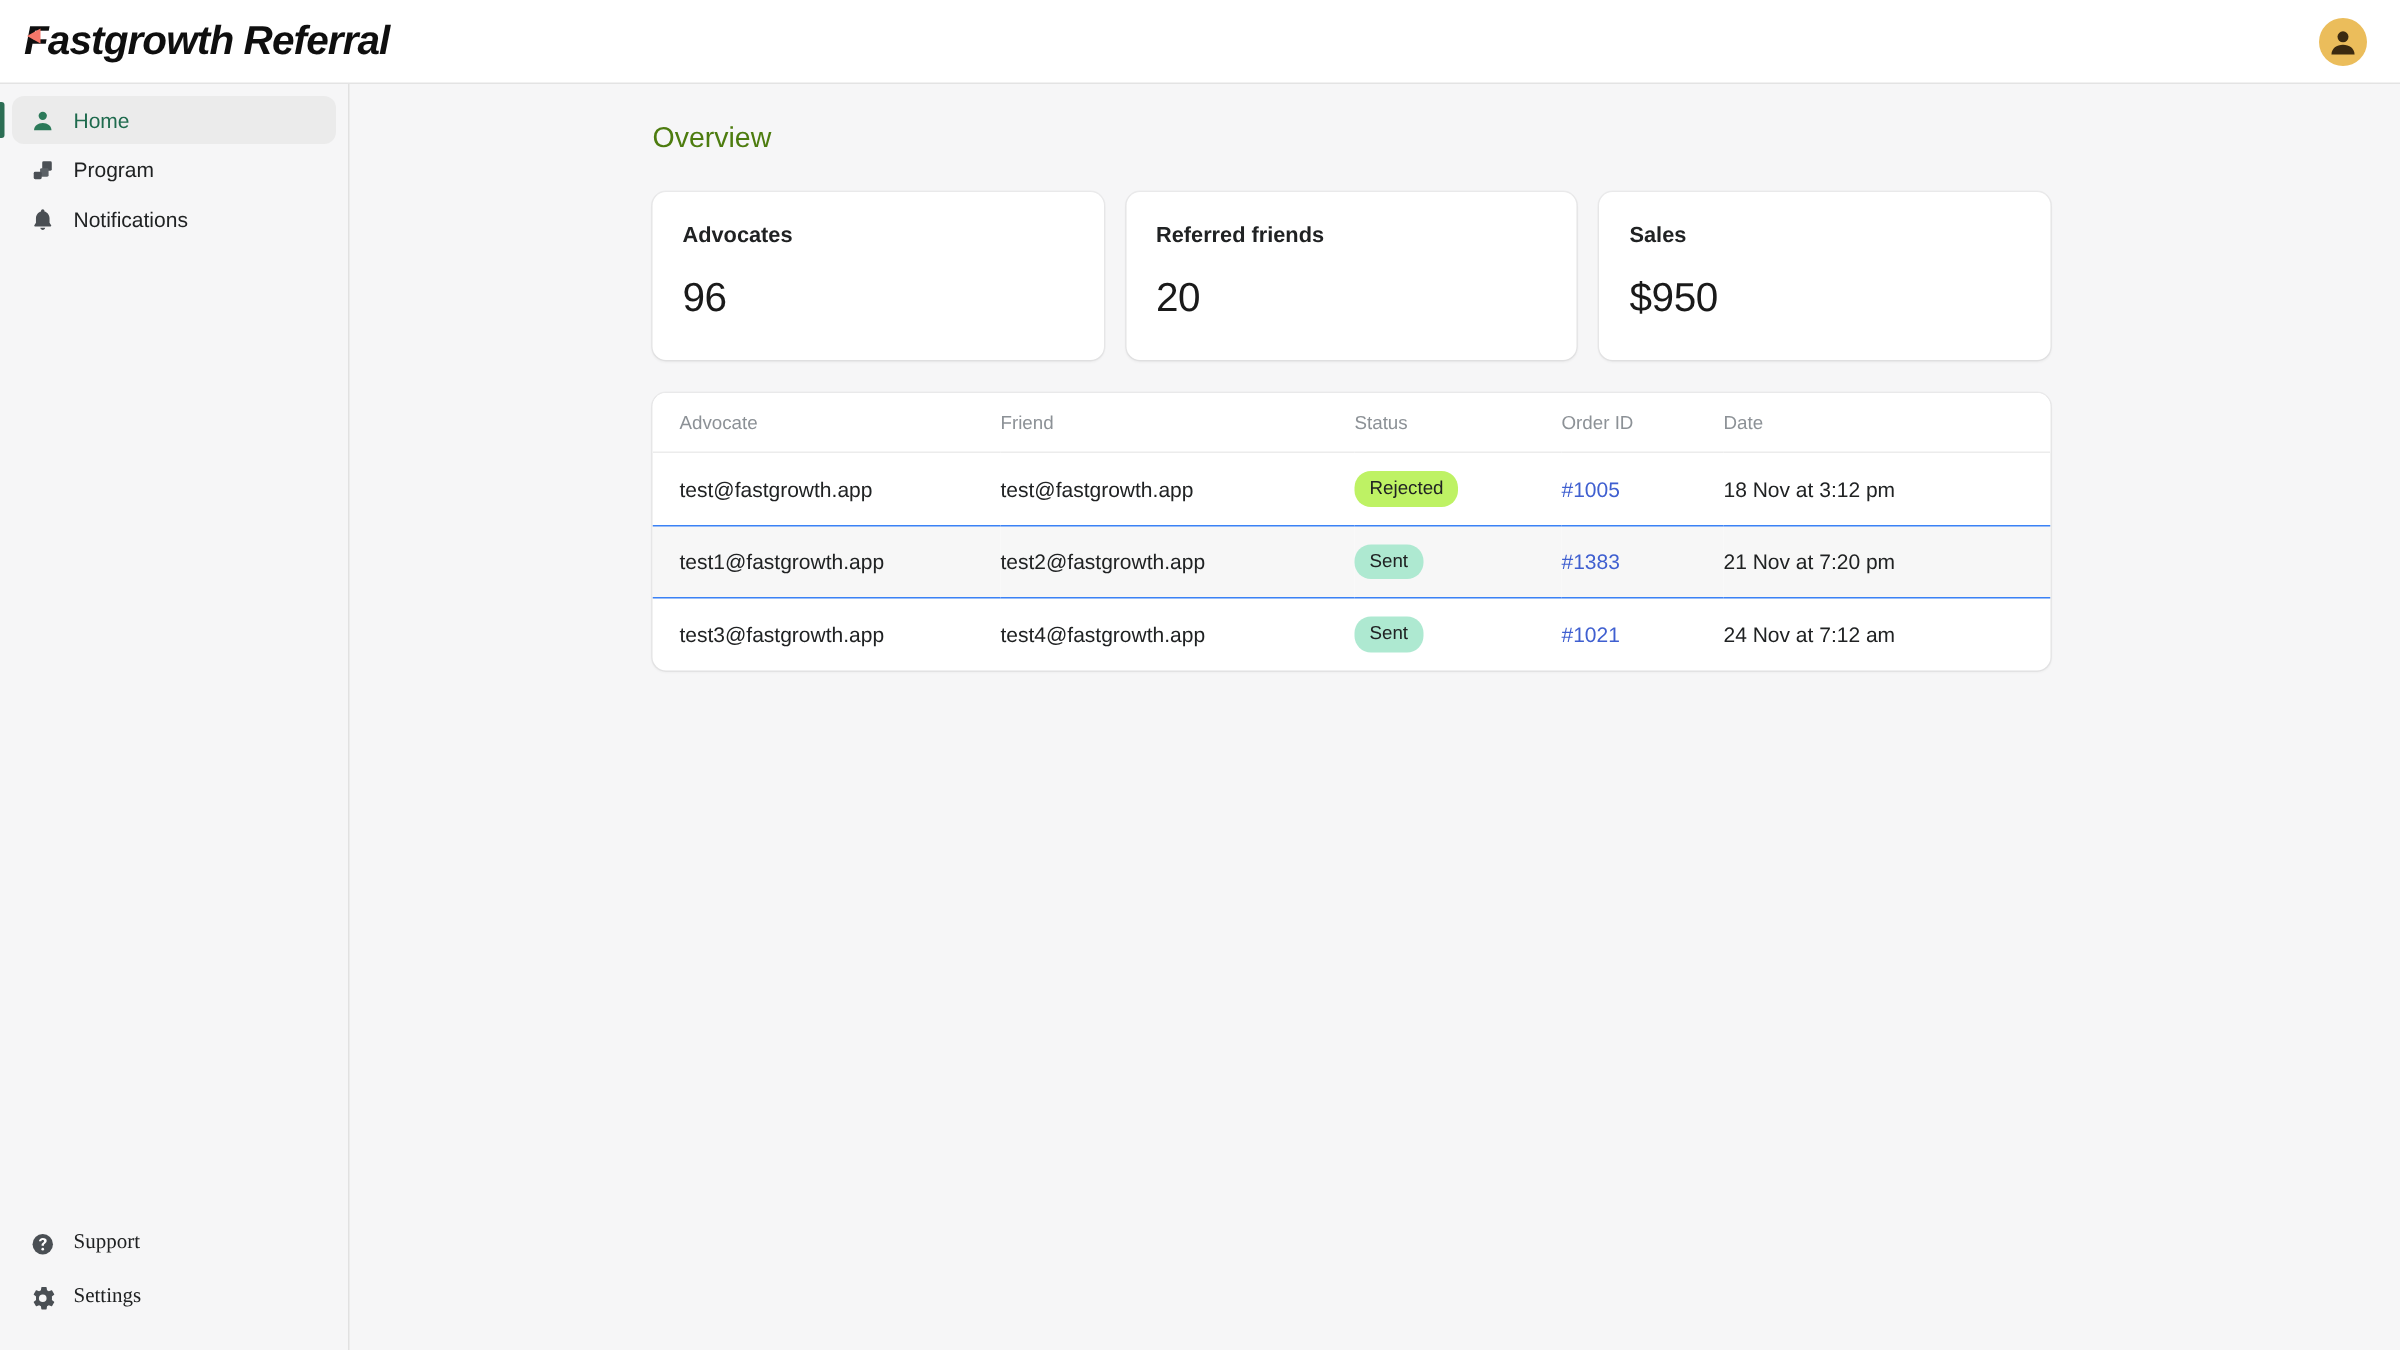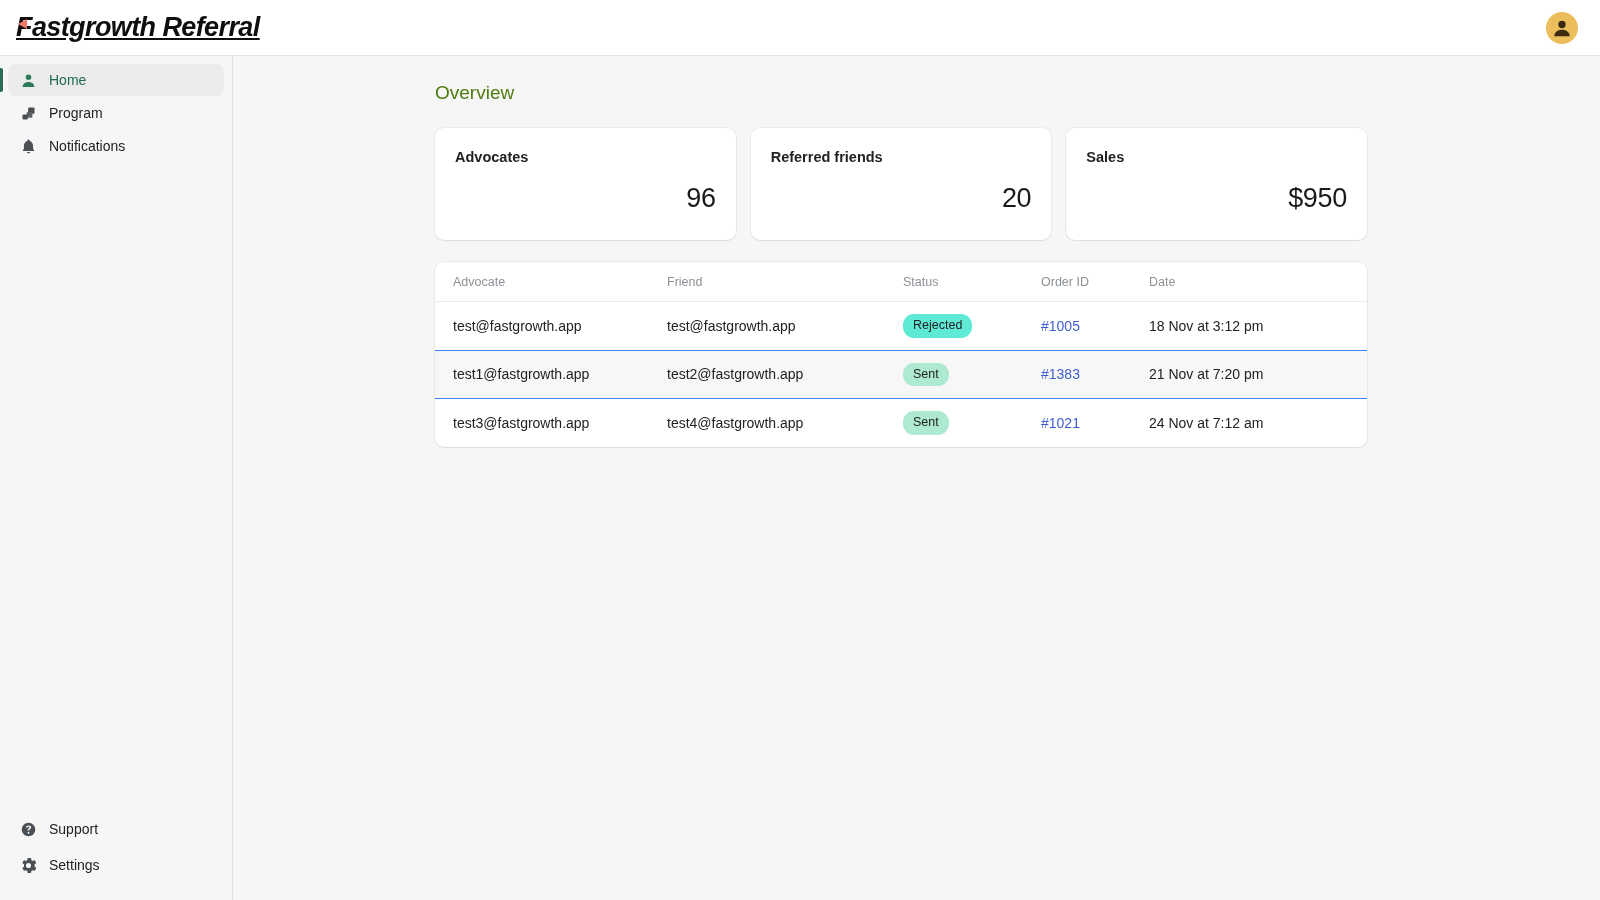--- a/index.html
+++ b/index.html
@@ -37,21 +37,20 @@
     display: flex;
     align-items: center;
     gap: 0px;
     font-style: italic;
     font-weight: bold;
     font-size: 27px;
     letter-spacing: -0.6px;
     color: #0f0f0f;
     position: relative;
     white-space: nowrap;
-    text-decoration: underline;
   }
   .brand .mark {
     position: absolute;
     left: 2px;
     top: 7px;
     width: 0; height: 0;
     border-left: 9px solid #f4776a;
     border-top: 5px solid transparent;
     border-bottom: 5px solid transparent;
     transform: rotate(180deg);
@@ -117,21 +116,21 @@
     background: #2c6e54;
   }
   .nav-item .ico {
     width: 20px; height: 20px;
     display: flex; align-items: center; justify-content: center;
     flex: none;
   }
   .nav-item svg { display: block; }
 
   .bottom-group { display: flex; flex-direction: column; gap: 6px; padding-bottom: 6px; }
-  .bottom-group .nav-item { height: 30px; }
+  .bottom-group .nav-item { height: 30px; font-family: Liberation Serif, serif; }
 
   
   .main {
     position: absolute;
     top: 56px; left: 234px;
     width: 1366px;
     height: 844px;
     padding: 26px 0 0 0;
     overflow: hidden;
   }
@@ -164,21 +163,20 @@
     font-weight: bold;
     color: #202223;
     margin-bottom: 18px;
     white-space: nowrap;
   }
   .stat-value {
     font-size: 27px;
     font-weight: 400;
     color: #1a1a1a;
     letter-spacing: -0.3px;
-    text-align: right;
   }
 
   
   .table-card {
     margin: 22px 0 0 201px;
     width: 932px;
     background: #ffffff;
     border-radius: 9px;
     box-shadow: 0 0 0 1px rgba(0,0,0,0.045), 0 1px 2px rgba(0,0,0,0.06);
     overflow: hidden;
@@ -218,21 +216,21 @@
 
   .badge {
     display: inline-block;
     font-size: 12.5px;
     line-height: 1;
     padding: 5px 10px 6px 10px;
     border-radius: 11px;
     color: #202223;
     white-space: nowrap;
   }
-  .badge.rejected { background: #5eead4; }
+  .badge.rejected { background: #bef264; }
   .badge.sent     { background: #aee9d1; }
 
   .order-link {
     color: #3f5fd0;
     text-decoration: none;
     font-size: 14px;
     cursor: pointer;
   }
 </style>
 </head>

